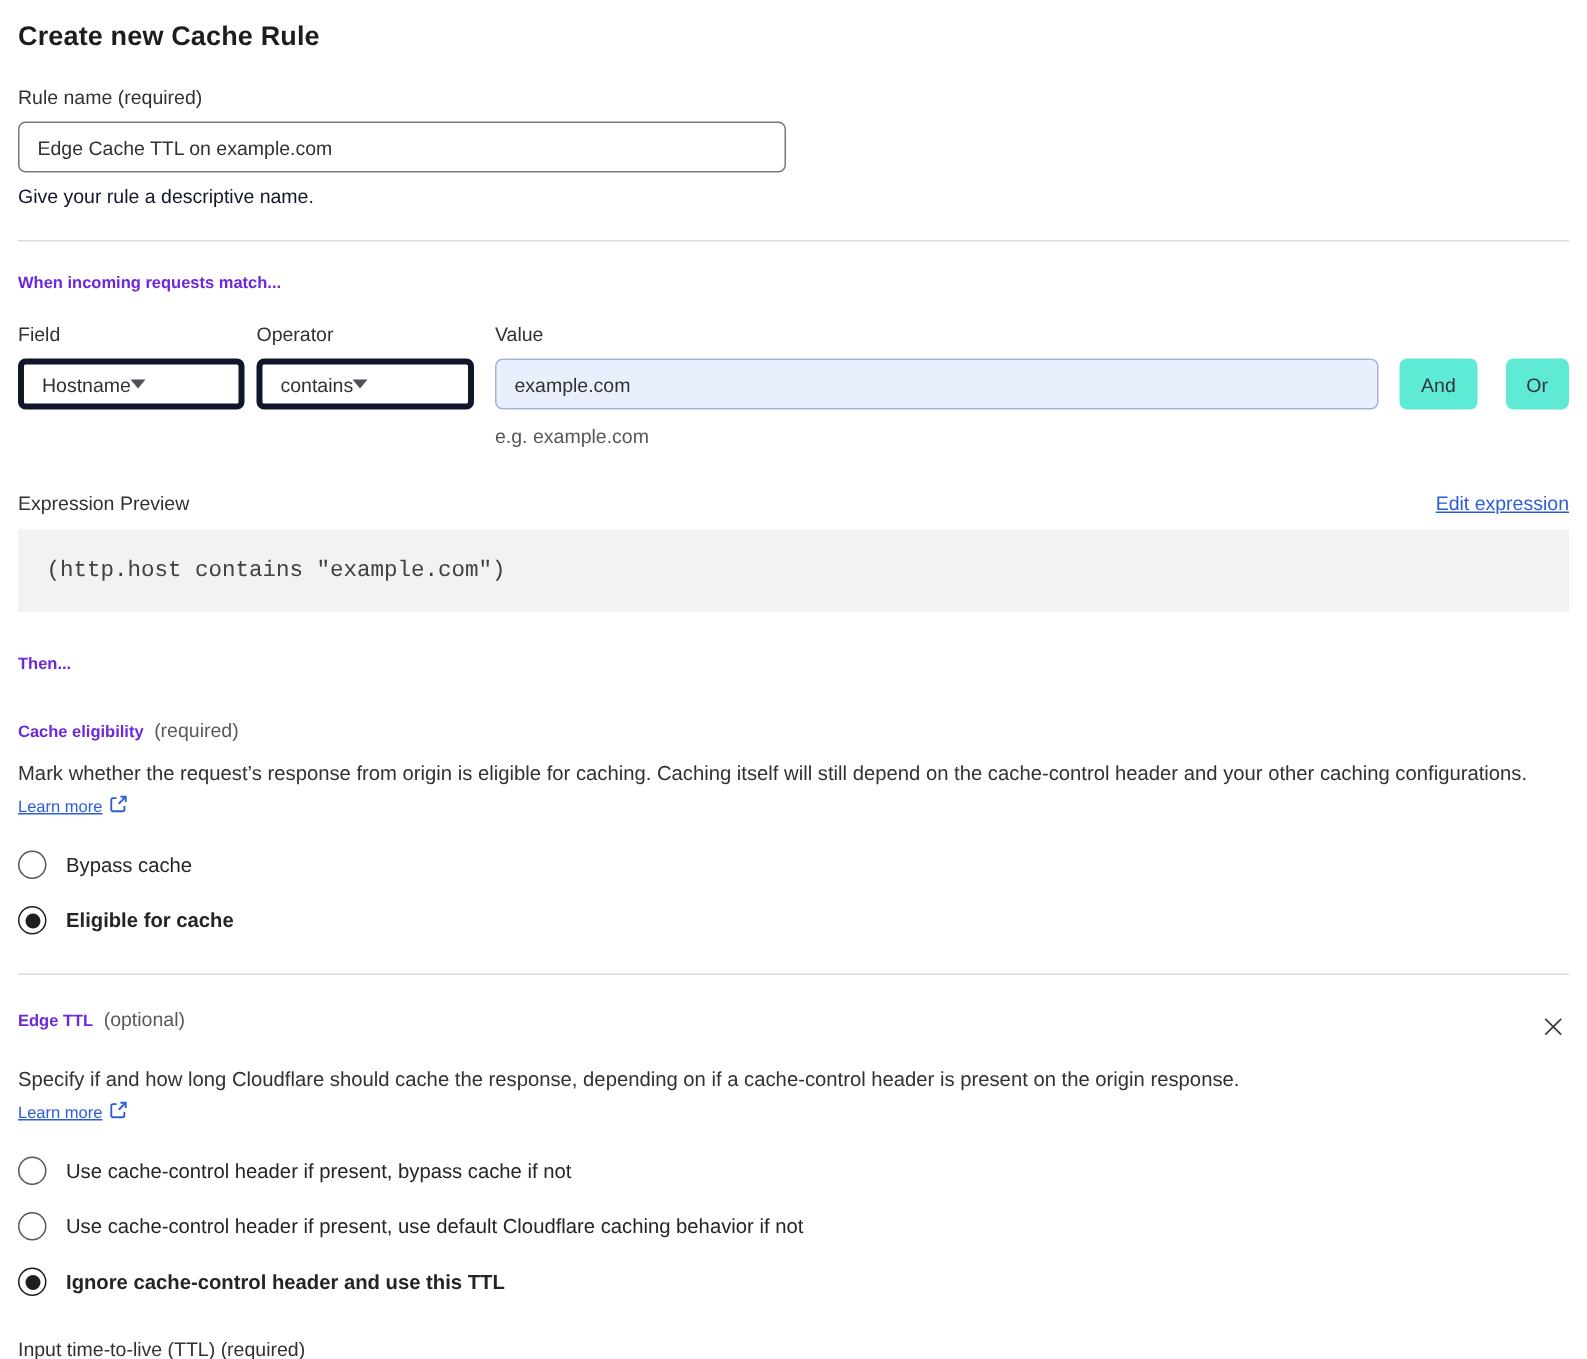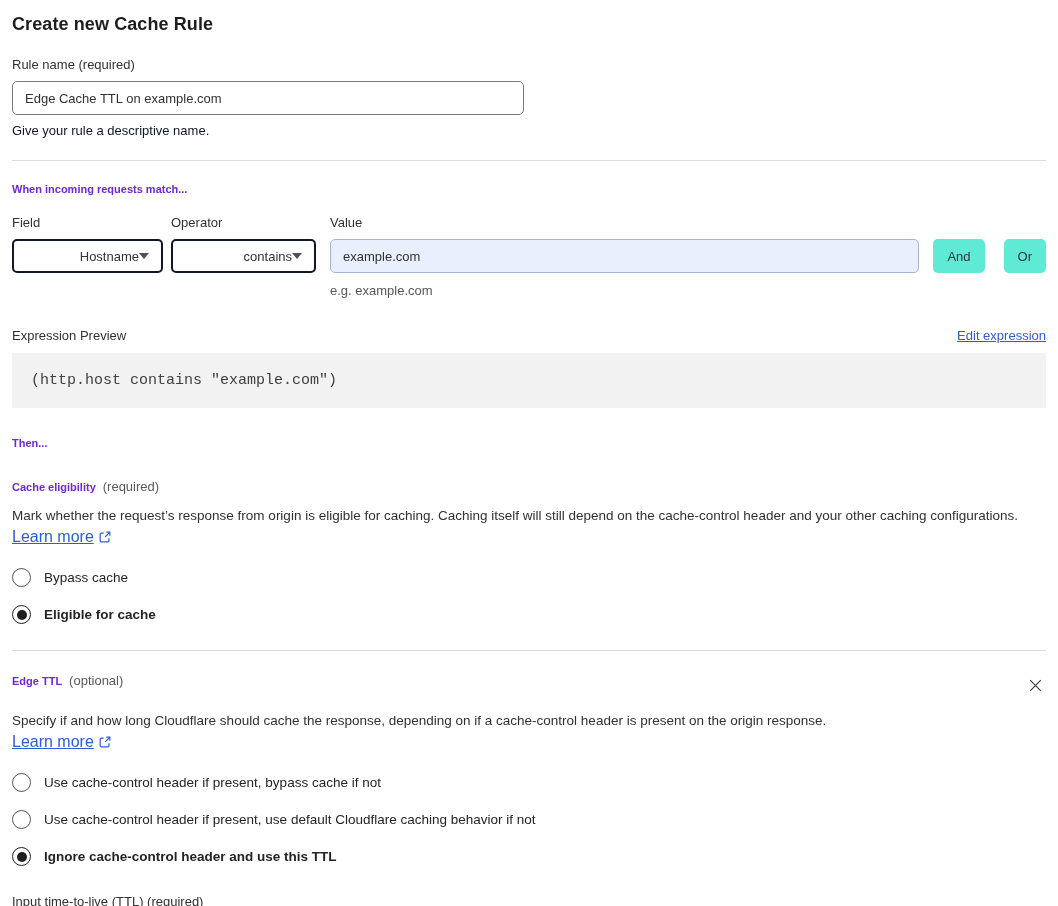--- a/index.html
+++ b/index.html
@@ -27,22 +27,22 @@
   .help-text { margin-top: 8px; font-size: 13px; color: #0f172a; }
 
   .divider { border: none; border-top: 1px solid #dcdcdc; margin: 22px 0; }
 
   .match-row { display: flex; align-items: flex-end; margin-top: 20px; }
   .match-col-field { width: 151px; margin-right: 8px; }
   .match-col-operator { width: 145px; margin-right: 14px; }
   .match-col-value { flex: 1; }
 
   .select-box {
-    height: 34px; border: 2px solid #0f172a; border-radius: 5px; background: #fff;
-    display: flex; align-items: center; justify-content: flex-end;
+    height: 34px; border: 4px solid #0f172a; border-radius: 5px; background: #fff;
+    display: flex; align-items: center; justify-content: flex-start;
     padding: 0 12px; cursor: pointer; font-size: 13px; color: #313131;
   }
   .caret-down {
     width: 0; height: 0;
     border-left: 5px solid transparent; border-right: 5px solid transparent;
     border-top: 6px solid #4e5156;
   }
   .value-input {
     background: #e9effc; border: 1px solid #a5b4d6;
   }
@@ -61,21 +61,21 @@
     margin-top: 10px; background: #f2f2f2; padding: 19px 19px;
     font-family: "Liberation Mono", "DejaVu Sans Mono", monospace;
     font-size: 15px; color: #414141; white-space: pre;
   }
 
   .then-title { margin-top: 29px; }
 
   .group-head { display: flex; align-items: baseline; margin-top: 30px; }
   .group-head .tag { margin-left: 7px; font-size: 13px; color: #595959; }
   .desc { margin-top: 11px; font-size: 13.5px; line-height: 21px; color: #313131; }
-  .desc .link { font-size: 16px; }
+  .desc .link { font-size: 11px; }
   .ext-icon { display: inline-block; vertical-align: -2px; margin-left: 4px; }
 
   .radio-row { display: flex; align-items: center; margin-top: 18px; cursor: pointer; }
   .radio {
     width: 19px; height: 19px; border-radius: 50%;
     border: 1.5px solid #565656; background: #fff; flex: 0 0 auto;
     display: inline-flex; align-items: center; justify-content: center;
   }
   .radio.checked { border-color: #1f1f1f; }
   .radio.checked::after {

